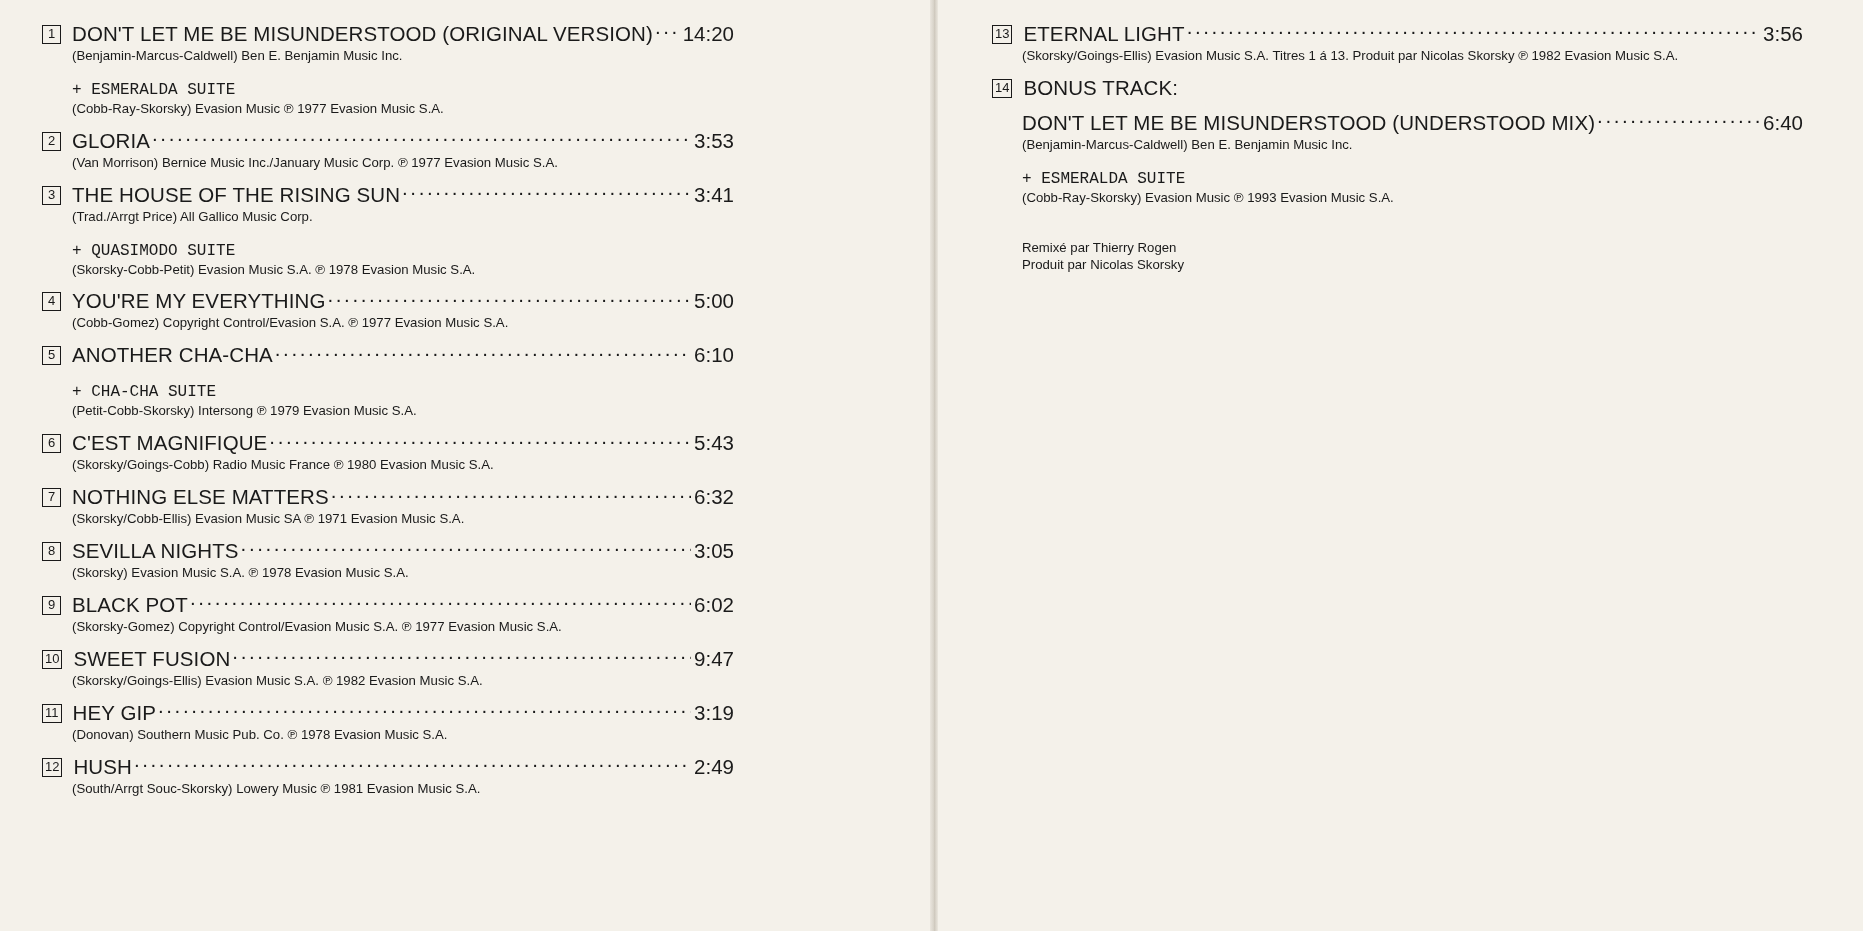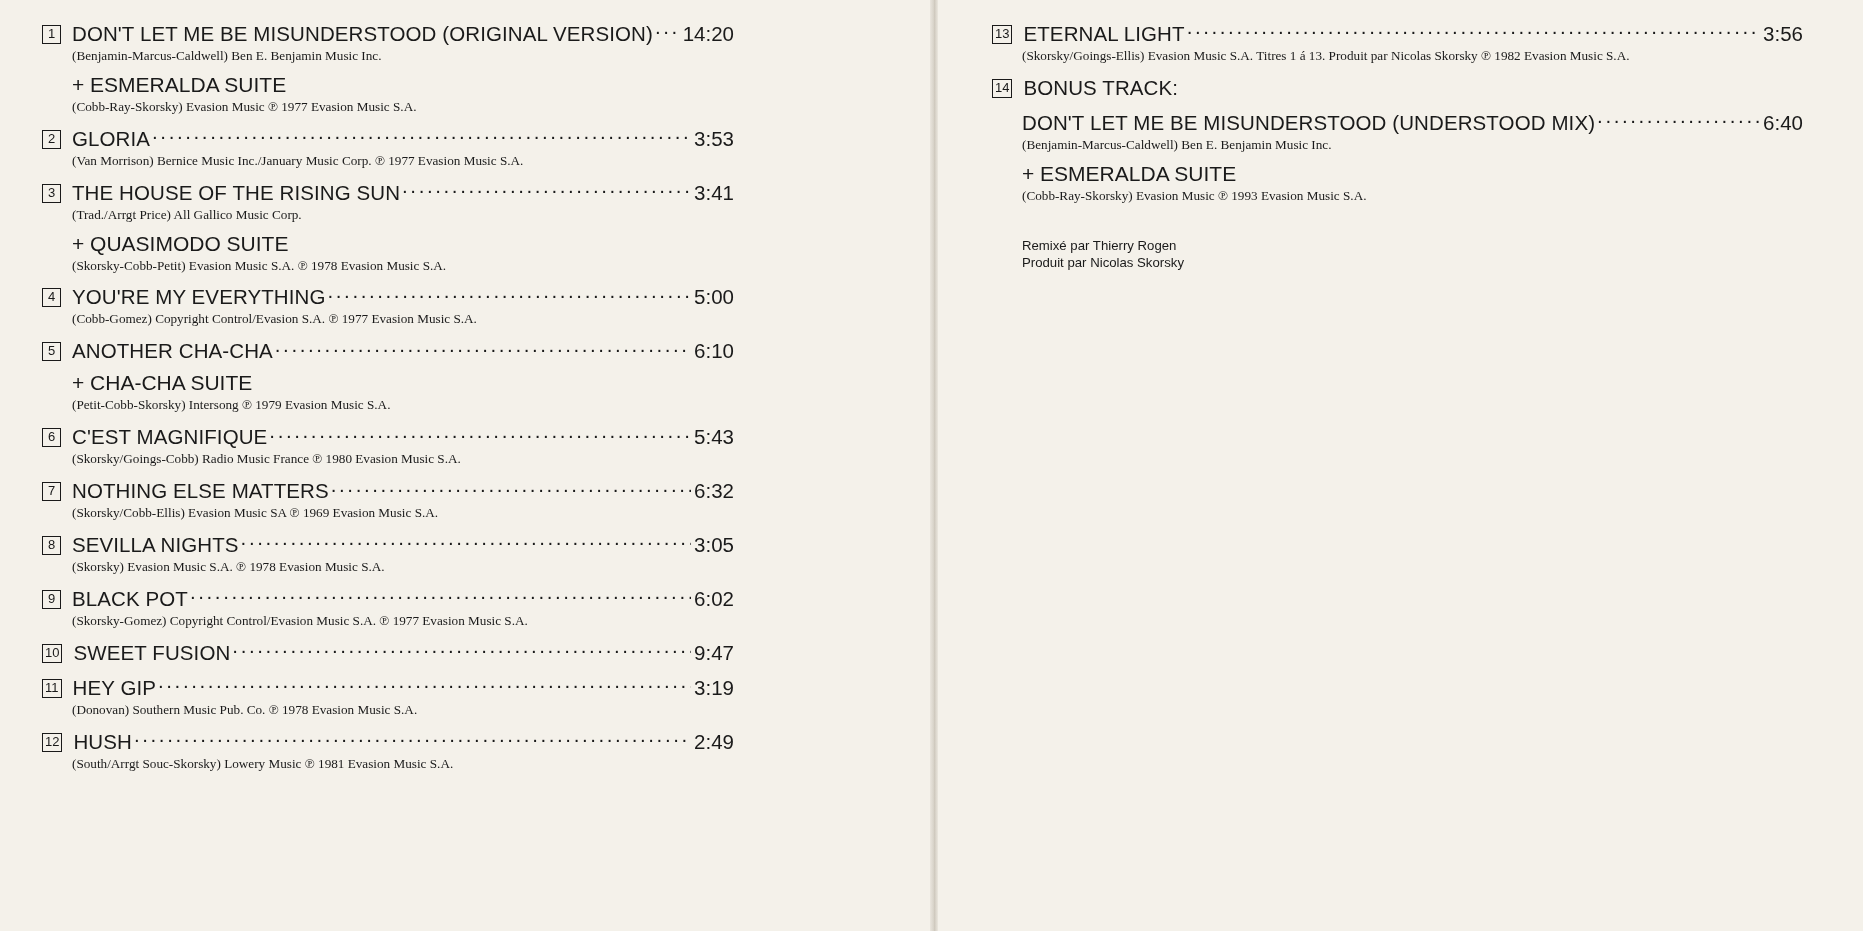--- a/index.html
+++ b/index.html
@@ -114,27 +114,27 @@
     font-size: 20.5px;
     white-space: nowrap;
     padding-left: 1px;
   }
   .credit {
     font-size: 13.2px;
     line-height: 1.28;
     margin-left: 30px;
     margin-top: 2px;
     white-space: normal;
-    font-family: Liberation Serif, serif;
   }
   .sub-title {
-    font-size: 21px;
+    font-size: 16px;
     margin-left: 30px;
-    margin-top: 8px;
-    white-space: nowrap;
+    margin-top: 16px;
+    white-space: nowrap;
+    font-family: Liberation Mono, monospace;
   }
   .bonus-second {
     display: flex;
     align-items: baseline;
     margin-left: 30px;
     margin-top: 11px;
   }
   .bonus-second .title { font-size: 20.5px; }
   .notes {
     margin-left: 30px;
@@ -235,21 +235,21 @@
 
       <div class="track">
         <div class="track-head">
           <div class="num-box">7</div>
           <div class="title-wrap">
             <span class="title">NOTHING ELSE MATTERS</span>
             <span class="leader"></span>
             <span class="dur">6:32</span>
           </div>
         </div>
-        <div class="credit">(Skorsky/Cobb-Ellis) Evasion Music SA ℗ 1969 Evasion Music S.A.</div>
+        <div class="credit">(Skorsky/Cobb-Ellis) Evasion Music SA ℗ 1971 Evasion Music S.A.</div>
       </div>
 
       <div class="track">
         <div class="track-head">
           <div class="num-box">8</div>
           <div class="title-wrap">
             <span class="title">SEVILLA NIGHTS</span>
             <span class="leader"></span>
             <span class="dur">3:05</span>
           </div>
@@ -271,20 +271,21 @@
 
       <div class="track">
         <div class="track-head">
           <div class="num-box">10</div>
           <div class="title-wrap">
             <span class="title">SWEET FUSION</span>
             <span class="leader"></span>
             <span class="dur">9:47</span>
           </div>
         </div>
+        <div class="credit">(Skorsky/Goings-Ellis) Evasion Music S.A. ℗ 1982 Evasion Music S.A.</div>
       </div>
 
       <div class="track">
         <div class="track-head">
           <div class="num-box">11</div>
           <div class="title-wrap">
             <span class="title">HEY GIP</span>
             <span class="leader"></span>
             <span class="dur">3:19</span>
           </div>

